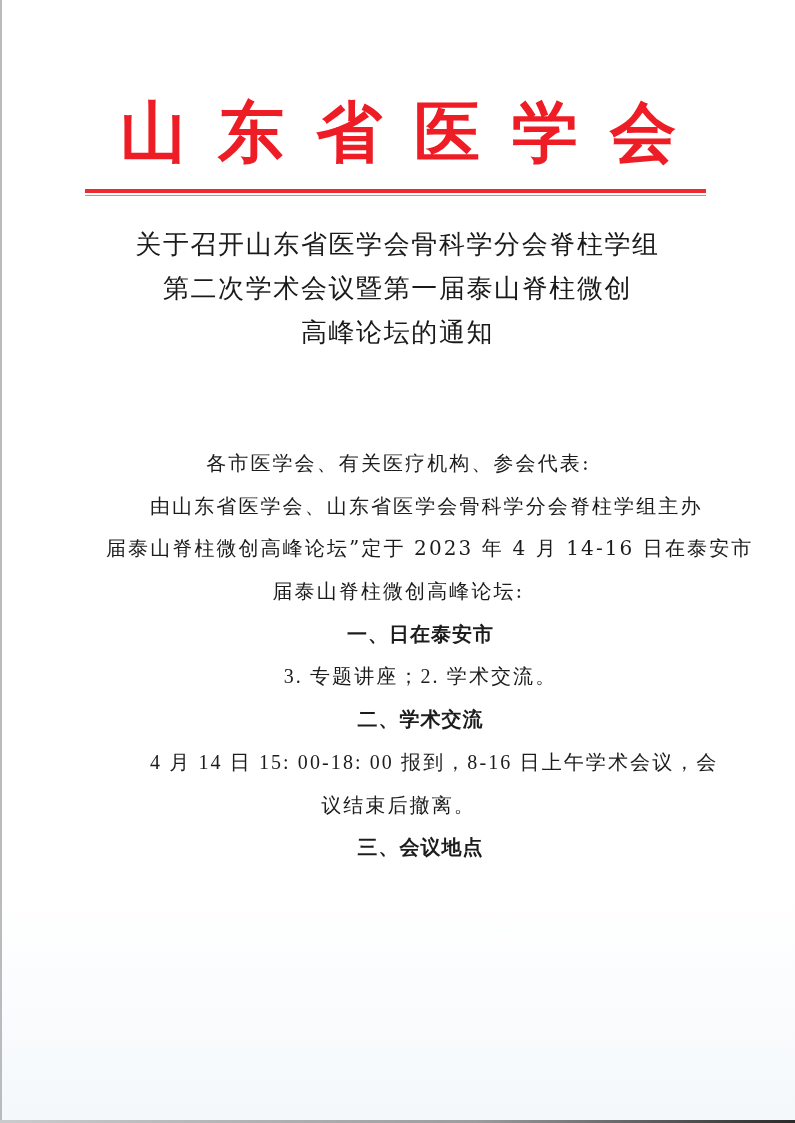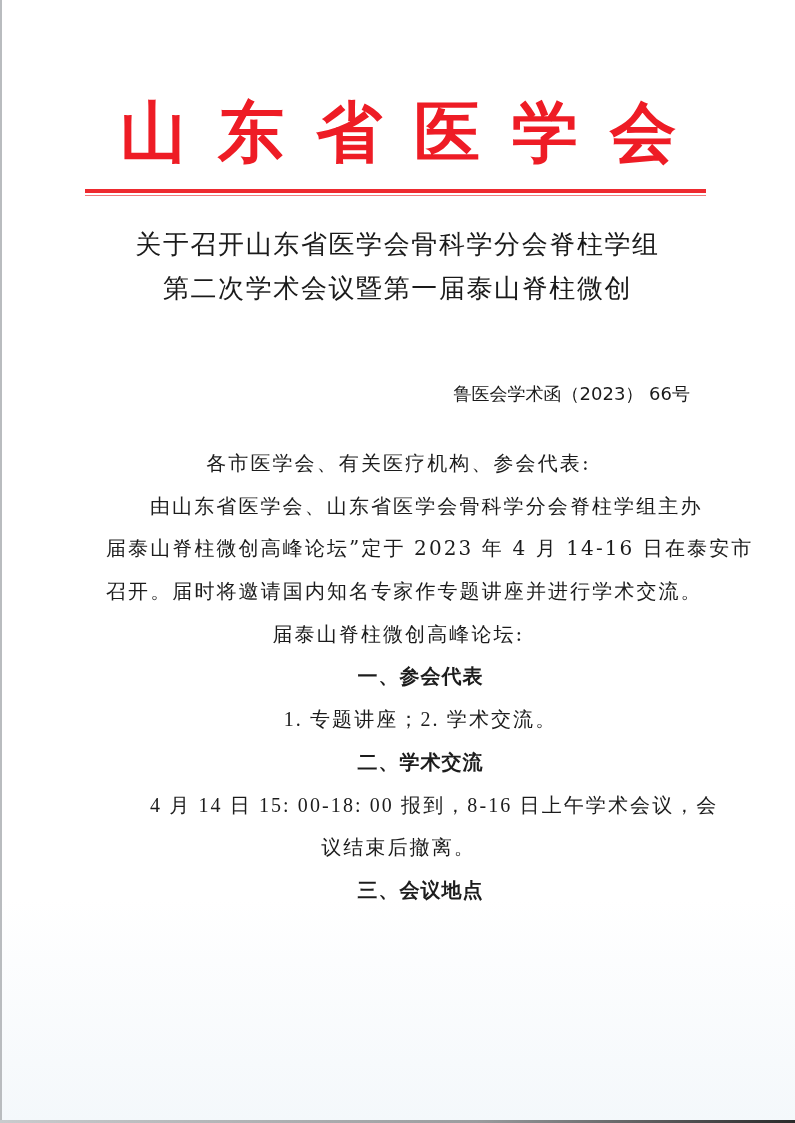--- a/index.html
+++ b/index.html
@@ -129,34 +129,33 @@
     <span>学</span>
     <span>会</span>
   </div>
 
   <div class="rule-thick"></div>
   <div class="rule-thin"></div>
 
   <div class="title">
     <div>关于召开山东省医学会骨科学分会脊柱学组</div>
     <div>第二次学术会议暨第一届泰山脊柱微创</div>
+    <div>高峰论坛的通知</div>
   </div>
 
-  <div class="docno">鲁医会学术函（2023） 66号</div>
 
   <div class="body">
     <div class="line">各市医学会、有关医疗机构、参会代表:</div>
 
     <div class="line indent">由山东省医学会、山东省医学会骨科学分会脊柱学组主办</div>
     <div class="line">届泰山脊柱微创高峰论坛”定于 2023 年 4 月 14-16 日在泰安市</div>
-    <div class="line">召开。届时将邀请国内知名专家作专题讲座并进行学术交流。</div>
     <div class="line">届泰山脊柱微创高峰论坛:</div>
 
-    <div class="line indent heading">一、参会代表</div>
-    <div class="line indent">1. 专题讲座；2. 学术交流。</div>
+    <div class="line indent heading">一、日在泰安市</div>
+    <div class="line indent">3. 专题讲座；2. 学术交流。</div>
 
     <div class="line indent heading">二、学术交流</div>
     <div class="line indent">4 月 14 日 15: 00-18: 00 报到，8-16 日上午学术会议，会</div>
     <div class="line">议结束后撤离。</div>
 
     <div class="line indent heading">三、会议地点</div>
   </div>
 </div>
 
 </body></html>

